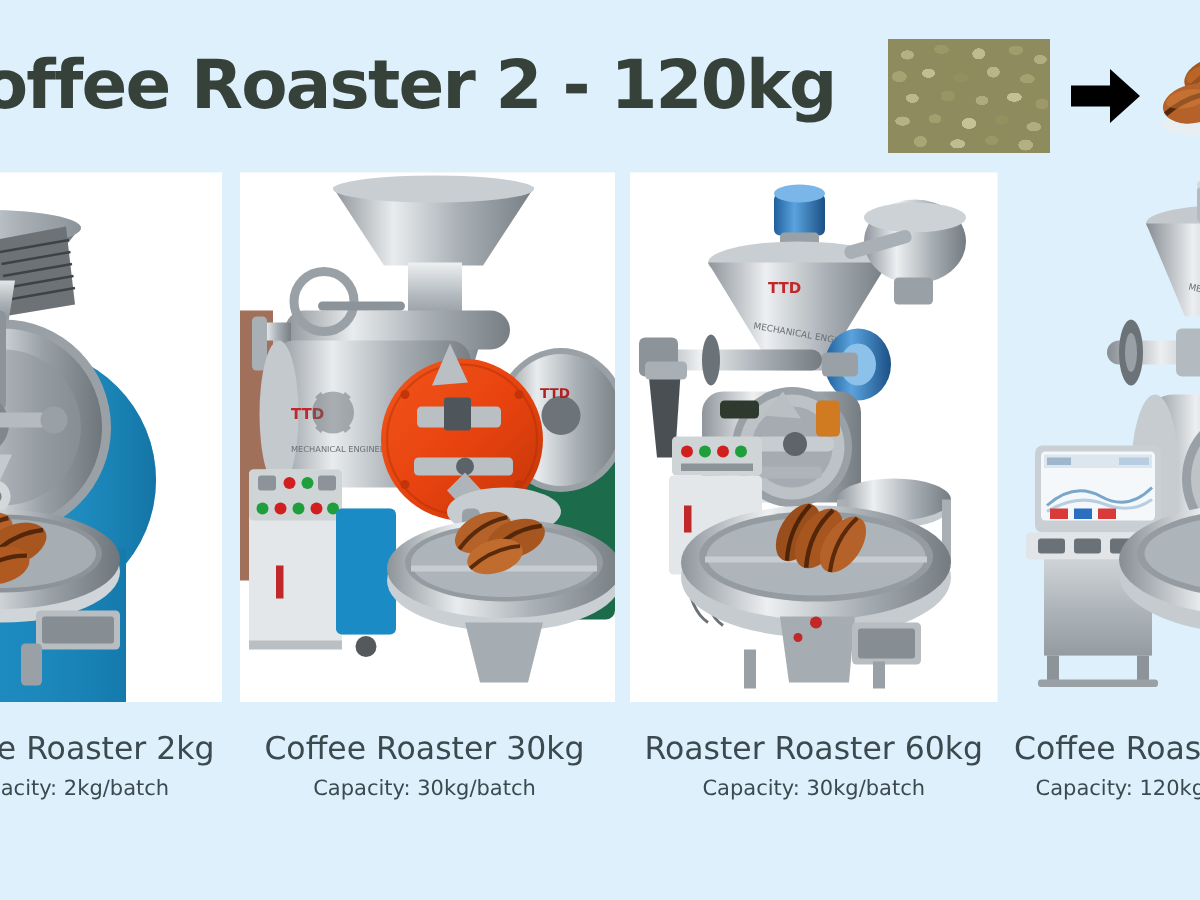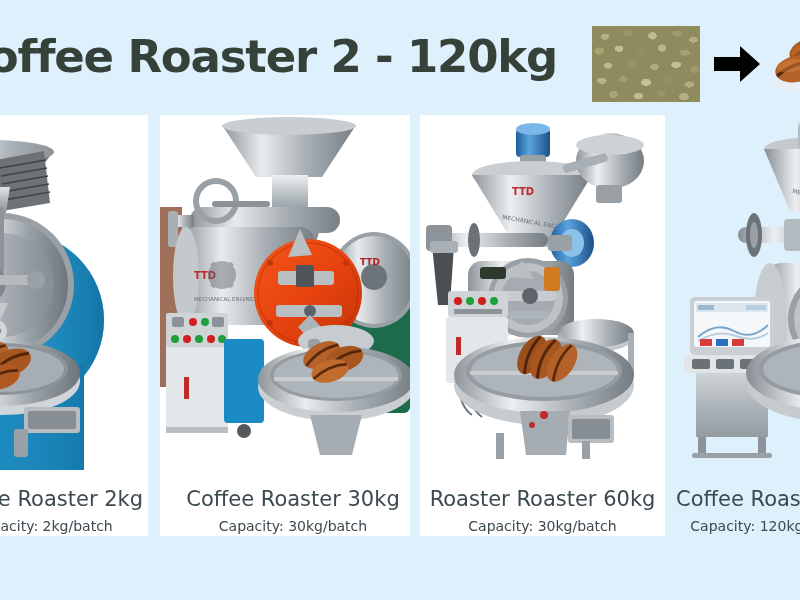--- a/index.html
+++ b/index.html
@@ -61,41 +61,41 @@
       radial-gradient(ellipse 8px 5px at 43% 92%, #c0bb90 0 60%, transparent 62%),
       radial-gradient(ellipse 7px 5px at 64% 89%, #9a9665 0 60%, transparent 62%),
       radial-gradient(ellipse 8px 6px at 85% 93%, #b5b084 0 60%, transparent 62%);
   }
   .arrow-wrap{flex:0 0 auto;margin-left:14px;margin-right:10px;}
   .beans-roasted{
     flex:0 0 auto;width:62px;height:62px;position:relative;
   }
 
   
-  .card{position:absolute;top:115px;height:421px;overflow:hidden;background:#ffffff;}
+  .card{position:absolute;top:115px;height:353px;overflow:hidden;background:#ffffff;}
   .card.plain{background:transparent;}
   .c1{left:-62px;width:210px;}
   .c2{left:160px;width:250px;}
   .c3{left:420px;width:245px;}
   .c4{left:676px;width:186px;}
 
   .photo{position:absolute;inset:0;overflow:hidden;}
 
   
   .cap{position:absolute;text-align:center;}
   .cap .name{
     font-family:"DejaVu Sans",sans-serif;
     font-size:21px;color:#3c4a4f;line-height:1.15;white-space:nowrap;
   }
   .cap .capacity{
     font-family:"DejaVu Sans",sans-serif;
     font-size:14px;color:#3c4a4f;margin-top:7px;white-space:nowrap;
   }
   .cap1{left:-62px;top:487px;width:210px;}
-  .cap2{left:168px;top:487px;width:250px;}
+  .cap2{left:158px;top:487px;width:250px;}
   .cap3{left:420px;top:487px;width:245px;}
   .cap4{left:676px;top:487px;width:186px;}
 
   
   svg{display:block;}
 </style>
 </head>
 <body>
 
 <div class="stage">

